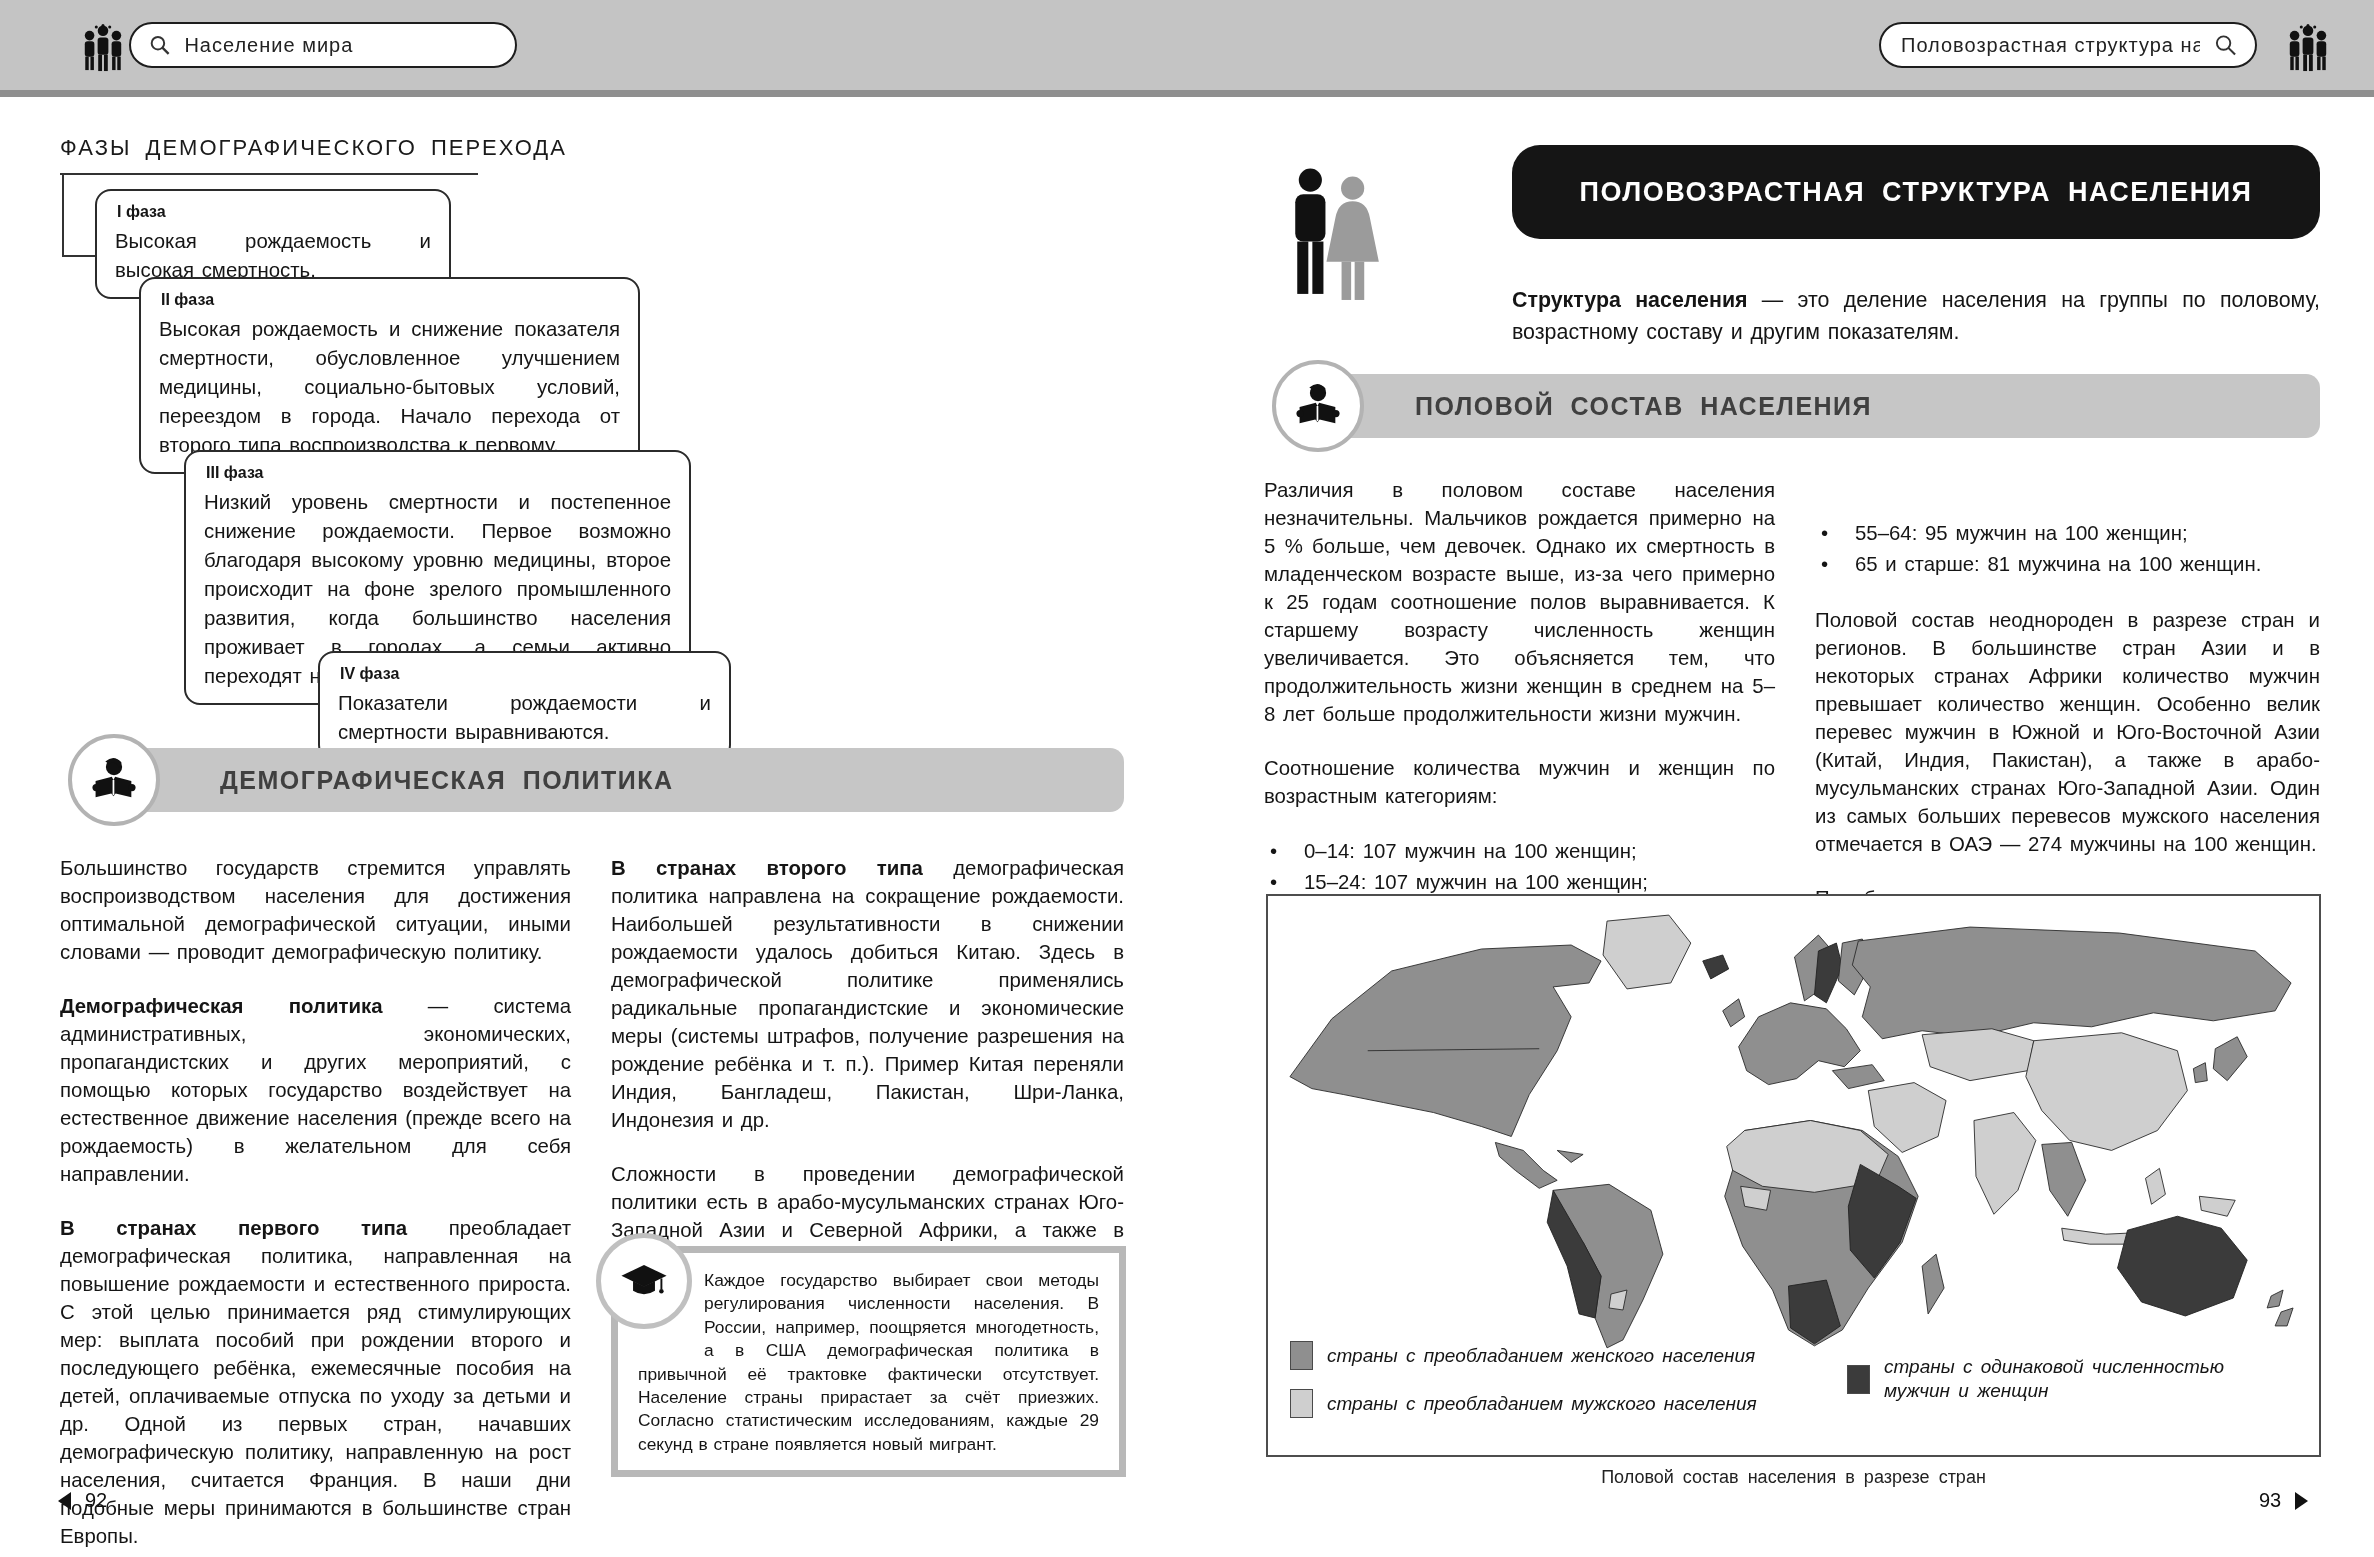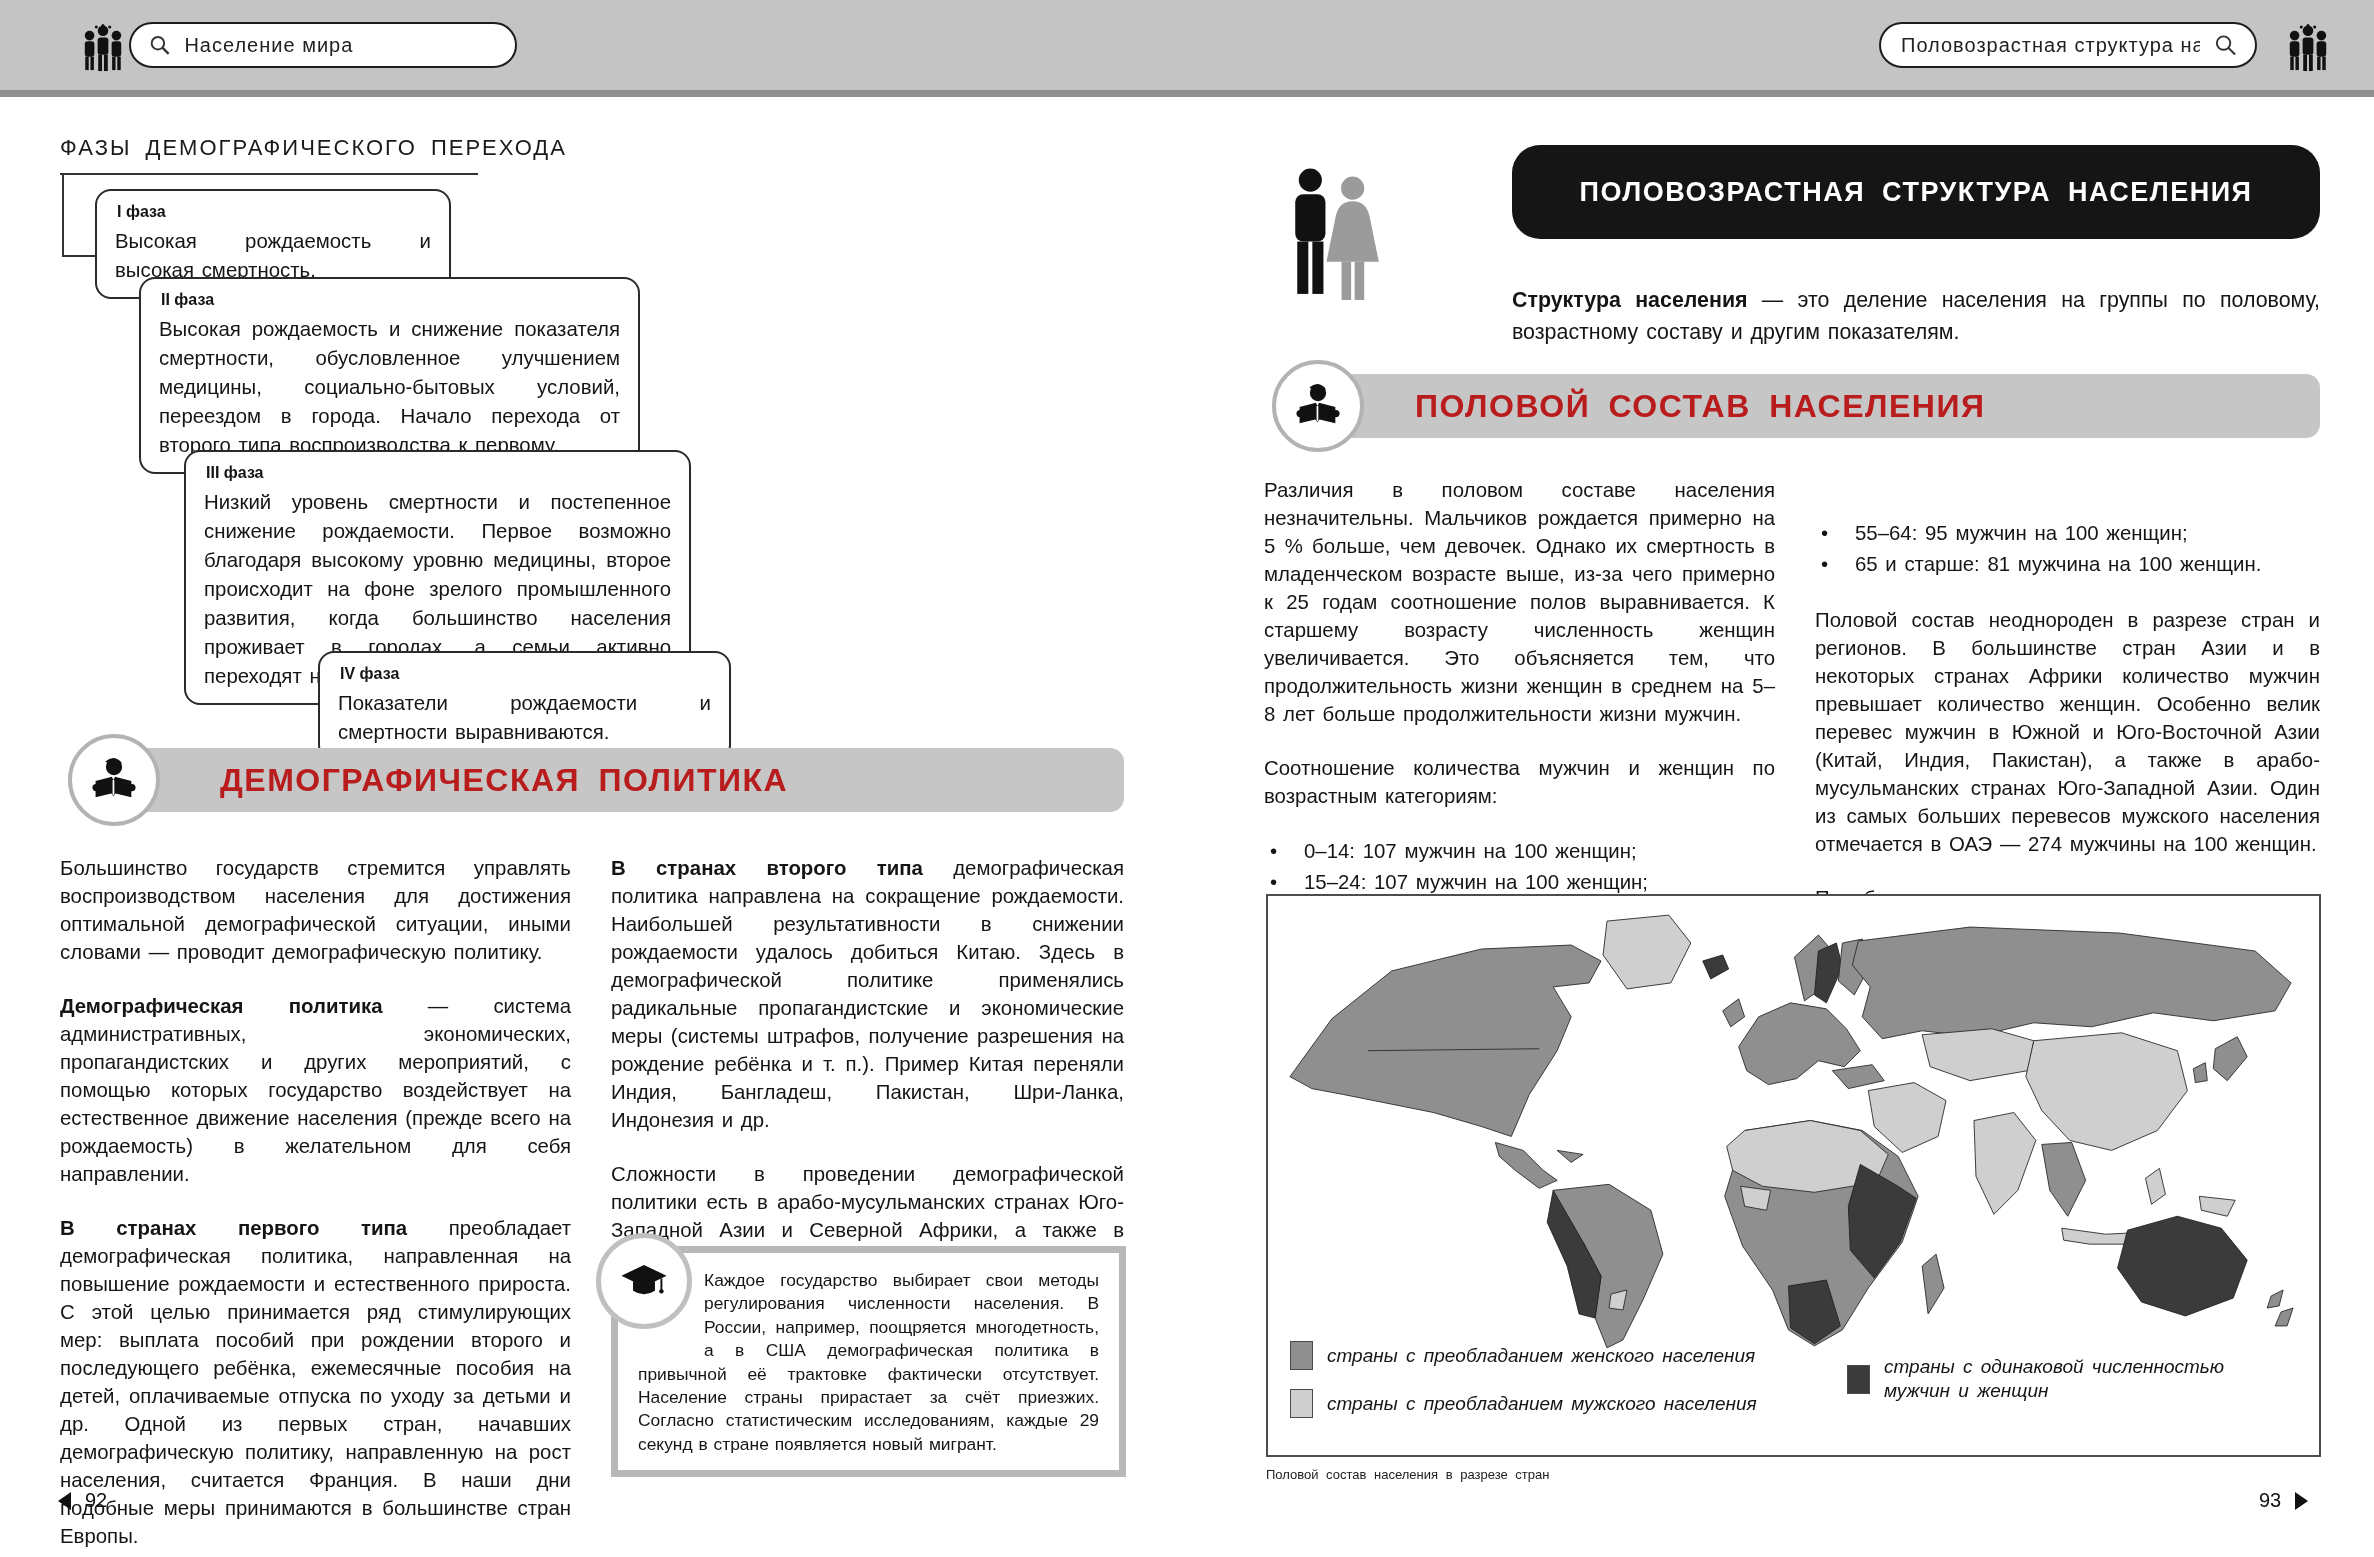--- a/index.html
+++ b/index.html
@@ -27,21 +27,21 @@
   .phase{position:absolute;background:#fff;border:2.5px solid #2b2b2b;border-radius:16px;padding:10px 18px 12px 18px;box-sizing:border-box;}
   .phase .ph-label{font-weight:bold;font-size:16px;margin:2px 0 6px 2px;}
   .phase .ph-text{font-size:20.4px;line-height:29px;text-align:justify;word-spacing:2px;}
   #phase1{left:95px;top:189px;width:356px;}
   #phase2{left:139px;top:277px;width:501px;}
   #phase3{left:184px;top:450px;width:507px;}
   #phase4{left:318px;top:651px;width:413px;}
 
   
   .sect-bar{position:absolute;height:64px;background:#c6c6c6;border-radius:14px;display:flex;align-items:center;}
-  .sect-bar .sect-title{font-weight:bold;font-size:32px;letter-spacing:1.5px;word-spacing:8px;color:#b91c1c;}
+  .sect-bar .sect-title{font-weight:bold;font-size:25px;letter-spacing:1.5px;word-spacing:8px;color:#404040;}
   .icon-circle{position:absolute;border-radius:50%;background:#fff;border:4px solid #b3b3b3;display:flex;align-items:center;justify-content:center;box-sizing:border-box;}
 
   #policy-bar{left:111px;top:748px;width:1013px;}
   #policy-bar .sect-title{margin-left:109px;}
   #policy-icon{left:68px;top:734px;width:92px;height:92px;}
 
   #sex-bar{left:1315px;top:374px;width:1005px;}
   #sex-bar .sect-title{margin-left:100px;}
   #sex-icon{left:1272px;top:360px;width:92px;height:92px;}
 
@@ -74,21 +74,21 @@
   
   .map-figure{position:absolute;left:1266px;top:894px;width:1055px;height:563px;border:2px solid #4d4d4d;background:#fff;box-sizing:border-box;}
   .map-svg{position:absolute;left:4px;top:2px;}
   .legend{position:absolute;left:22px;bottom:24px;width:1005px;height:92px;font-style:italic;}
   .legend-item{position:absolute;display:flex;align-items:center;gap:14px;}
   .legend-item .swatch{width:21px;height:27px;border:1.5px solid #4a4a4a;flex:0 0 auto;}
   .legend-item .l-label{font-size:19px;line-height:24px;word-spacing:3px;}
   #leg1{left:0;top:2px;}
   #leg2{left:0;top:50px;}
   #leg3{left:557px;top:16px;width:438px;}
-  .map-caption{position:absolute;left:1266px;top:1467px;width:1055px;font-size:13px;word-spacing:4px;color:#222;}
+  .map-caption{position:absolute;left:1266px;top:1467px;width:1055px;text-align:center;font-size:18px;word-spacing:4px;color:#222;}
 
   
   .pagenum{position:absolute;top:1489px;font-size:20px;color:#111;display:flex;align-items:center;gap:14px;}
   #pn-left{left:58px;}
   #pn-right{left:2259px;}
   .tri{width:0;height:0;border-top:9px solid transparent;border-bottom:9px solid transparent;}
   .tri-left{border-right:13px solid #111;}
   .tri-right{border-left:13px solid #111;}
 
   

